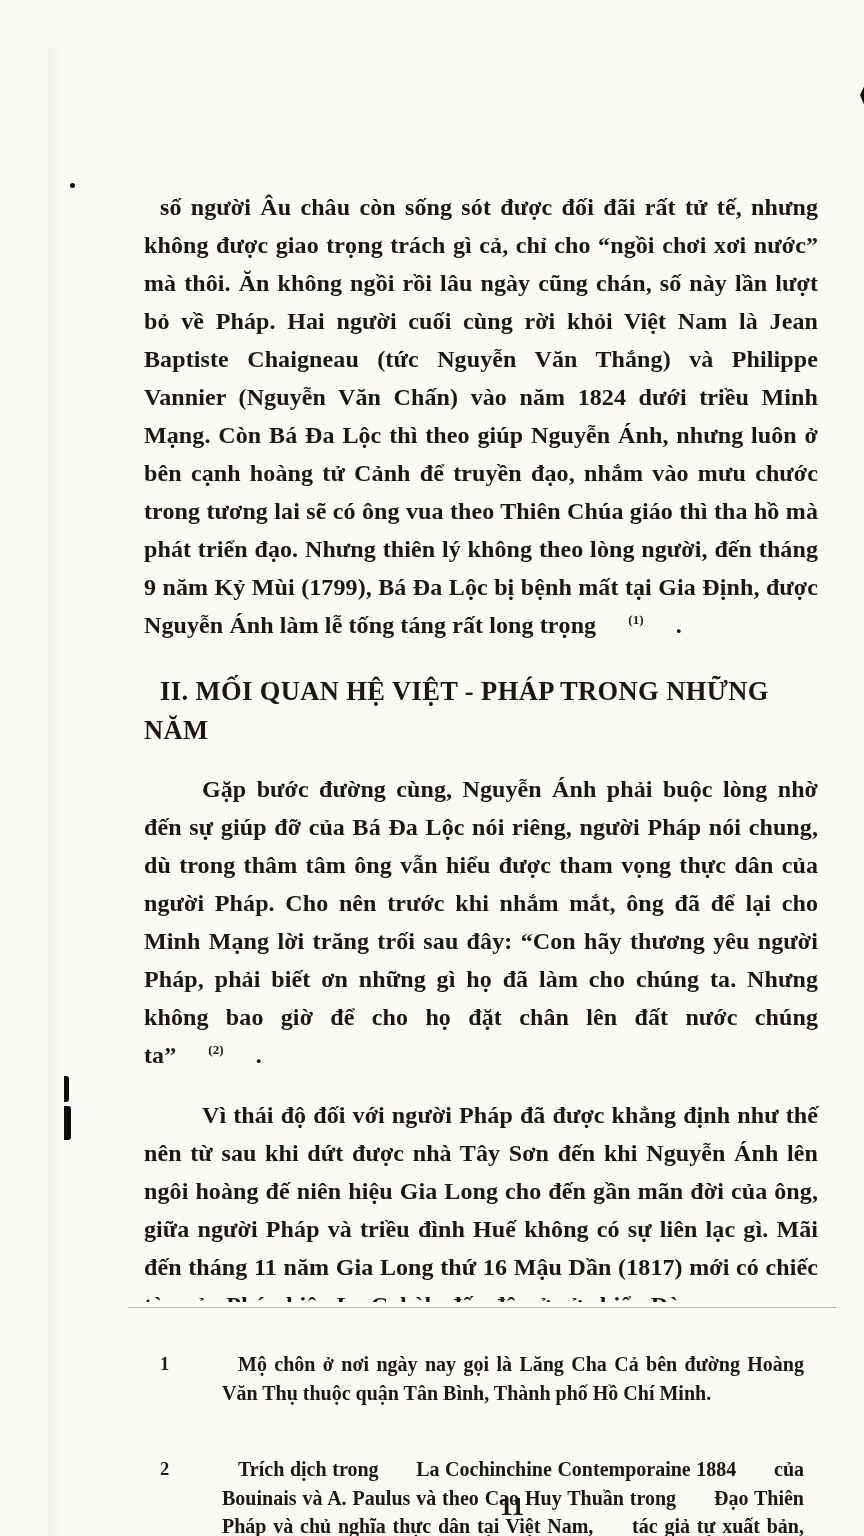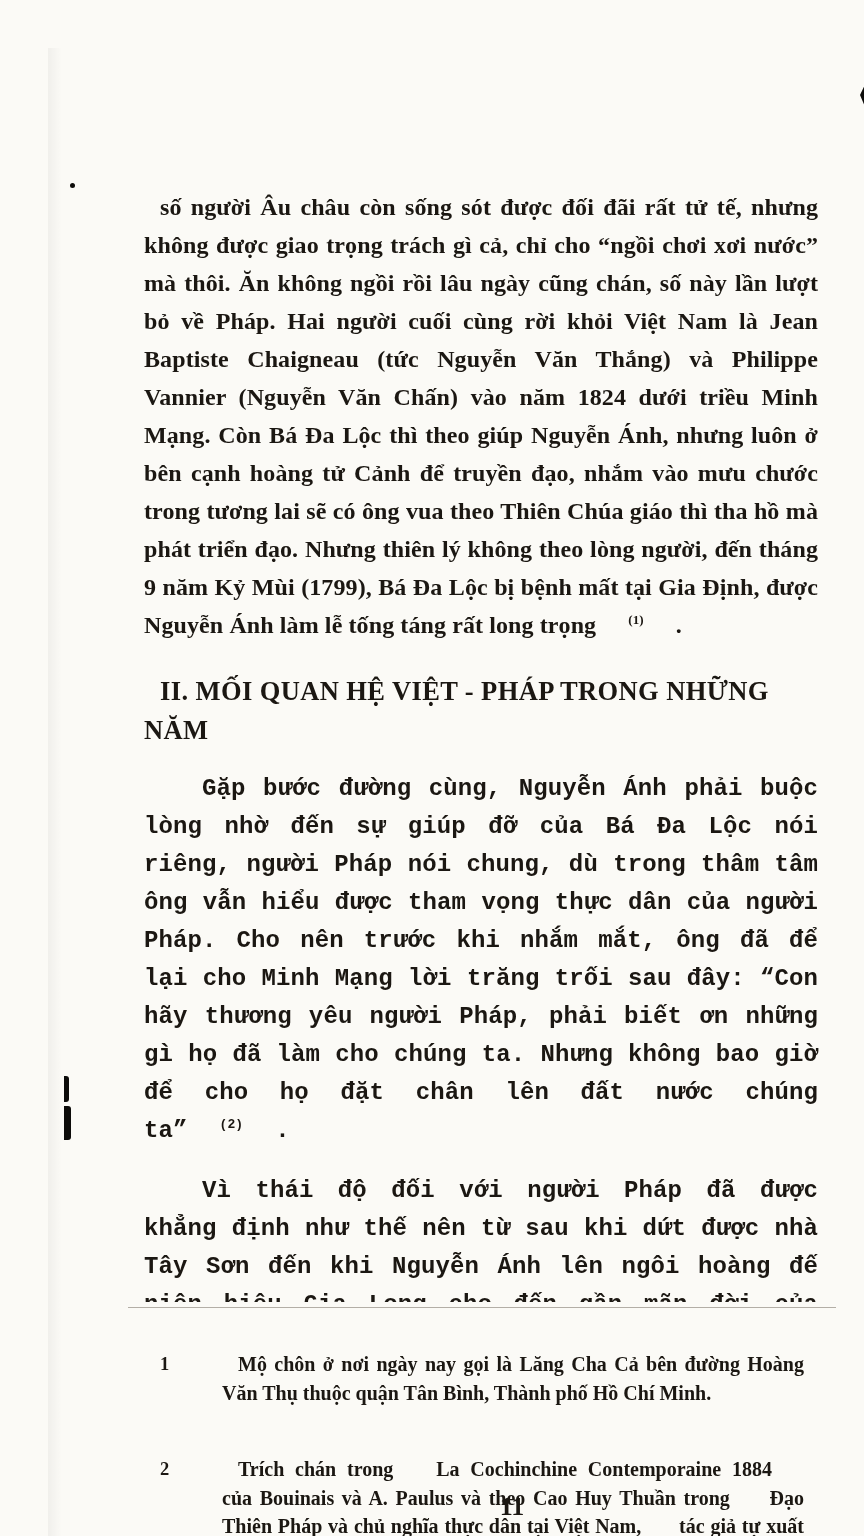--- a/index.html
+++ b/index.html
@@ -38,21 +38,21 @@
     height:1130px;overflow:hidden;
   }
   .para{
     font-size:24px;
     line-height:38px;
     font-weight:700;
     text-align:justify;
     letter-spacing:0.1px;
     margin-bottom:22px;
   }
-  .para.indent{text-indent:42px;font-family:Liberation Mono, monospace;}
+  .para.indent{text-indent:42px;}
   .fn-ref{
     font-size:13px;
     font-weight:700;
     vertical-align:super;
     line-height:0;
   }
   .heading{
     font-size:26.5px;
     line-height:39px;
     font-weight:700;
@@ -123,19 +123,19 @@
 
   </main>
 
   <section class="footnotes">
       <div class="footnote">
         <span class="fn-num">1</span>
         <span class="fn-text"><span>Mộ chôn ở nơi ngày nay gọi là Lăng Cha Cả bên đường Hoàng Văn Thụ thuộc quận Tân Bình, Thành phố Hồ Chí Minh.</span></span>
       </div>
       <div class="footnote">
         <span class="fn-num">2</span>
-        <span class="fn-text"><span>Trích chán trong </span><span class="italic">La Cochinchine Contemporaine 1884</span><span> của Bouinais và A. Paulus và theo Cao Huy Thuần trong </span><span class="italic">Đạo Thiên Pháp và chủ nghĩa thực dân tại Việt Nam,</span><span> tác giả tự xuất bản, tr. 51 - 52.</span></span>
+        <span class="fn-text"><span>Trích dịch trong </span><span class="italic">La Cochinchine Contemporaine 1884</span><span> của Bouinais và A. Paulus và theo Cao Huy Thuần trong </span><span class="italic">Đạo Thiên Pháp và chủ nghĩa thực dân tại Việt Nam,</span><span> tác giả tự xuất bản, tr. 51 - 52.</span></span>
       </div>
     </section>
 
   <div class="page-number">11</div>
 
 </div>
 
 </body></html>

